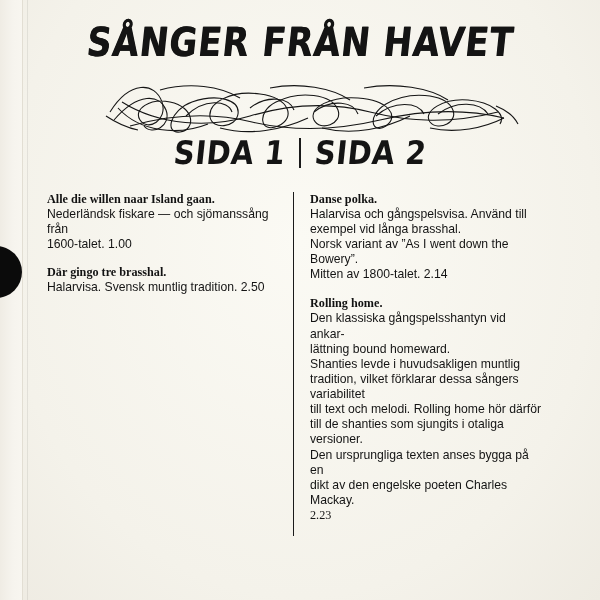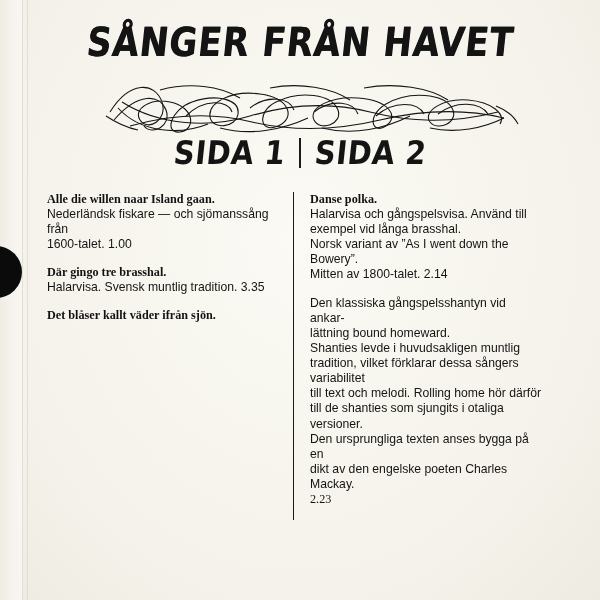--- a/index.html
+++ b/index.html
@@ -199,39 +199,39 @@
   <div id="columns">
 
     <div class="col" id="col-left">
       <div class="track">
         <div class="track-title">Alle die willen naar Island gaan.</div>
         <div class="track-desc">Nederländsk fiskare — och sjömanssång från
 1600-talet. 1.00</div>
       </div>
       <div class="track">
         <div class="track-title">Där gingo tre brasshal.</div>
-        <div class="track-desc">Halarvisa. Svensk muntlig tradition. 3.35</div>
-      </div>
-      <div class="track">
-        <div class="track-title">Det blåser kallt väder ifrån sjön.</div>
+        <div class="track-desc">Halarvisa. Svensk muntlig tradition. 2.50</div>
+      </div>
+      <div class="track">
       </div>
     </div>
 
     <div id="col-divider"></div>
 
     <div class="col" id="col-right">
       <div class="track">
         <div class="track-title">Danse polka.</div>
         <div class="track-desc">Halarvisa och gångspelsvisa. Använd till
 exempel vid långa brasshal.
 Norsk variant av ”As I went down the
 Bowery”.
 Mitten av 1800-talet. 2.14</div>
       </div>
       <div class="track">
+        <div class="track-title">Rolling home.</div>
         <div class="track-desc track-desc-long">Den klassiska gångspelsshantyn vid ankar-
 lättning bound homeward.
 Shanties levde i huvudsakligen muntlig
 tradition, vilket förklarar dessa sångers variabilitet
 till text och melodi. Rolling home hör därför
 till de shanties som sjungits i otaliga versioner.
 Den ursprungliga texten anses bygga på en
 dikt av den engelske poeten Charles Mackay.</div>
         <div class="time-right">2.23</div>
       </div>

